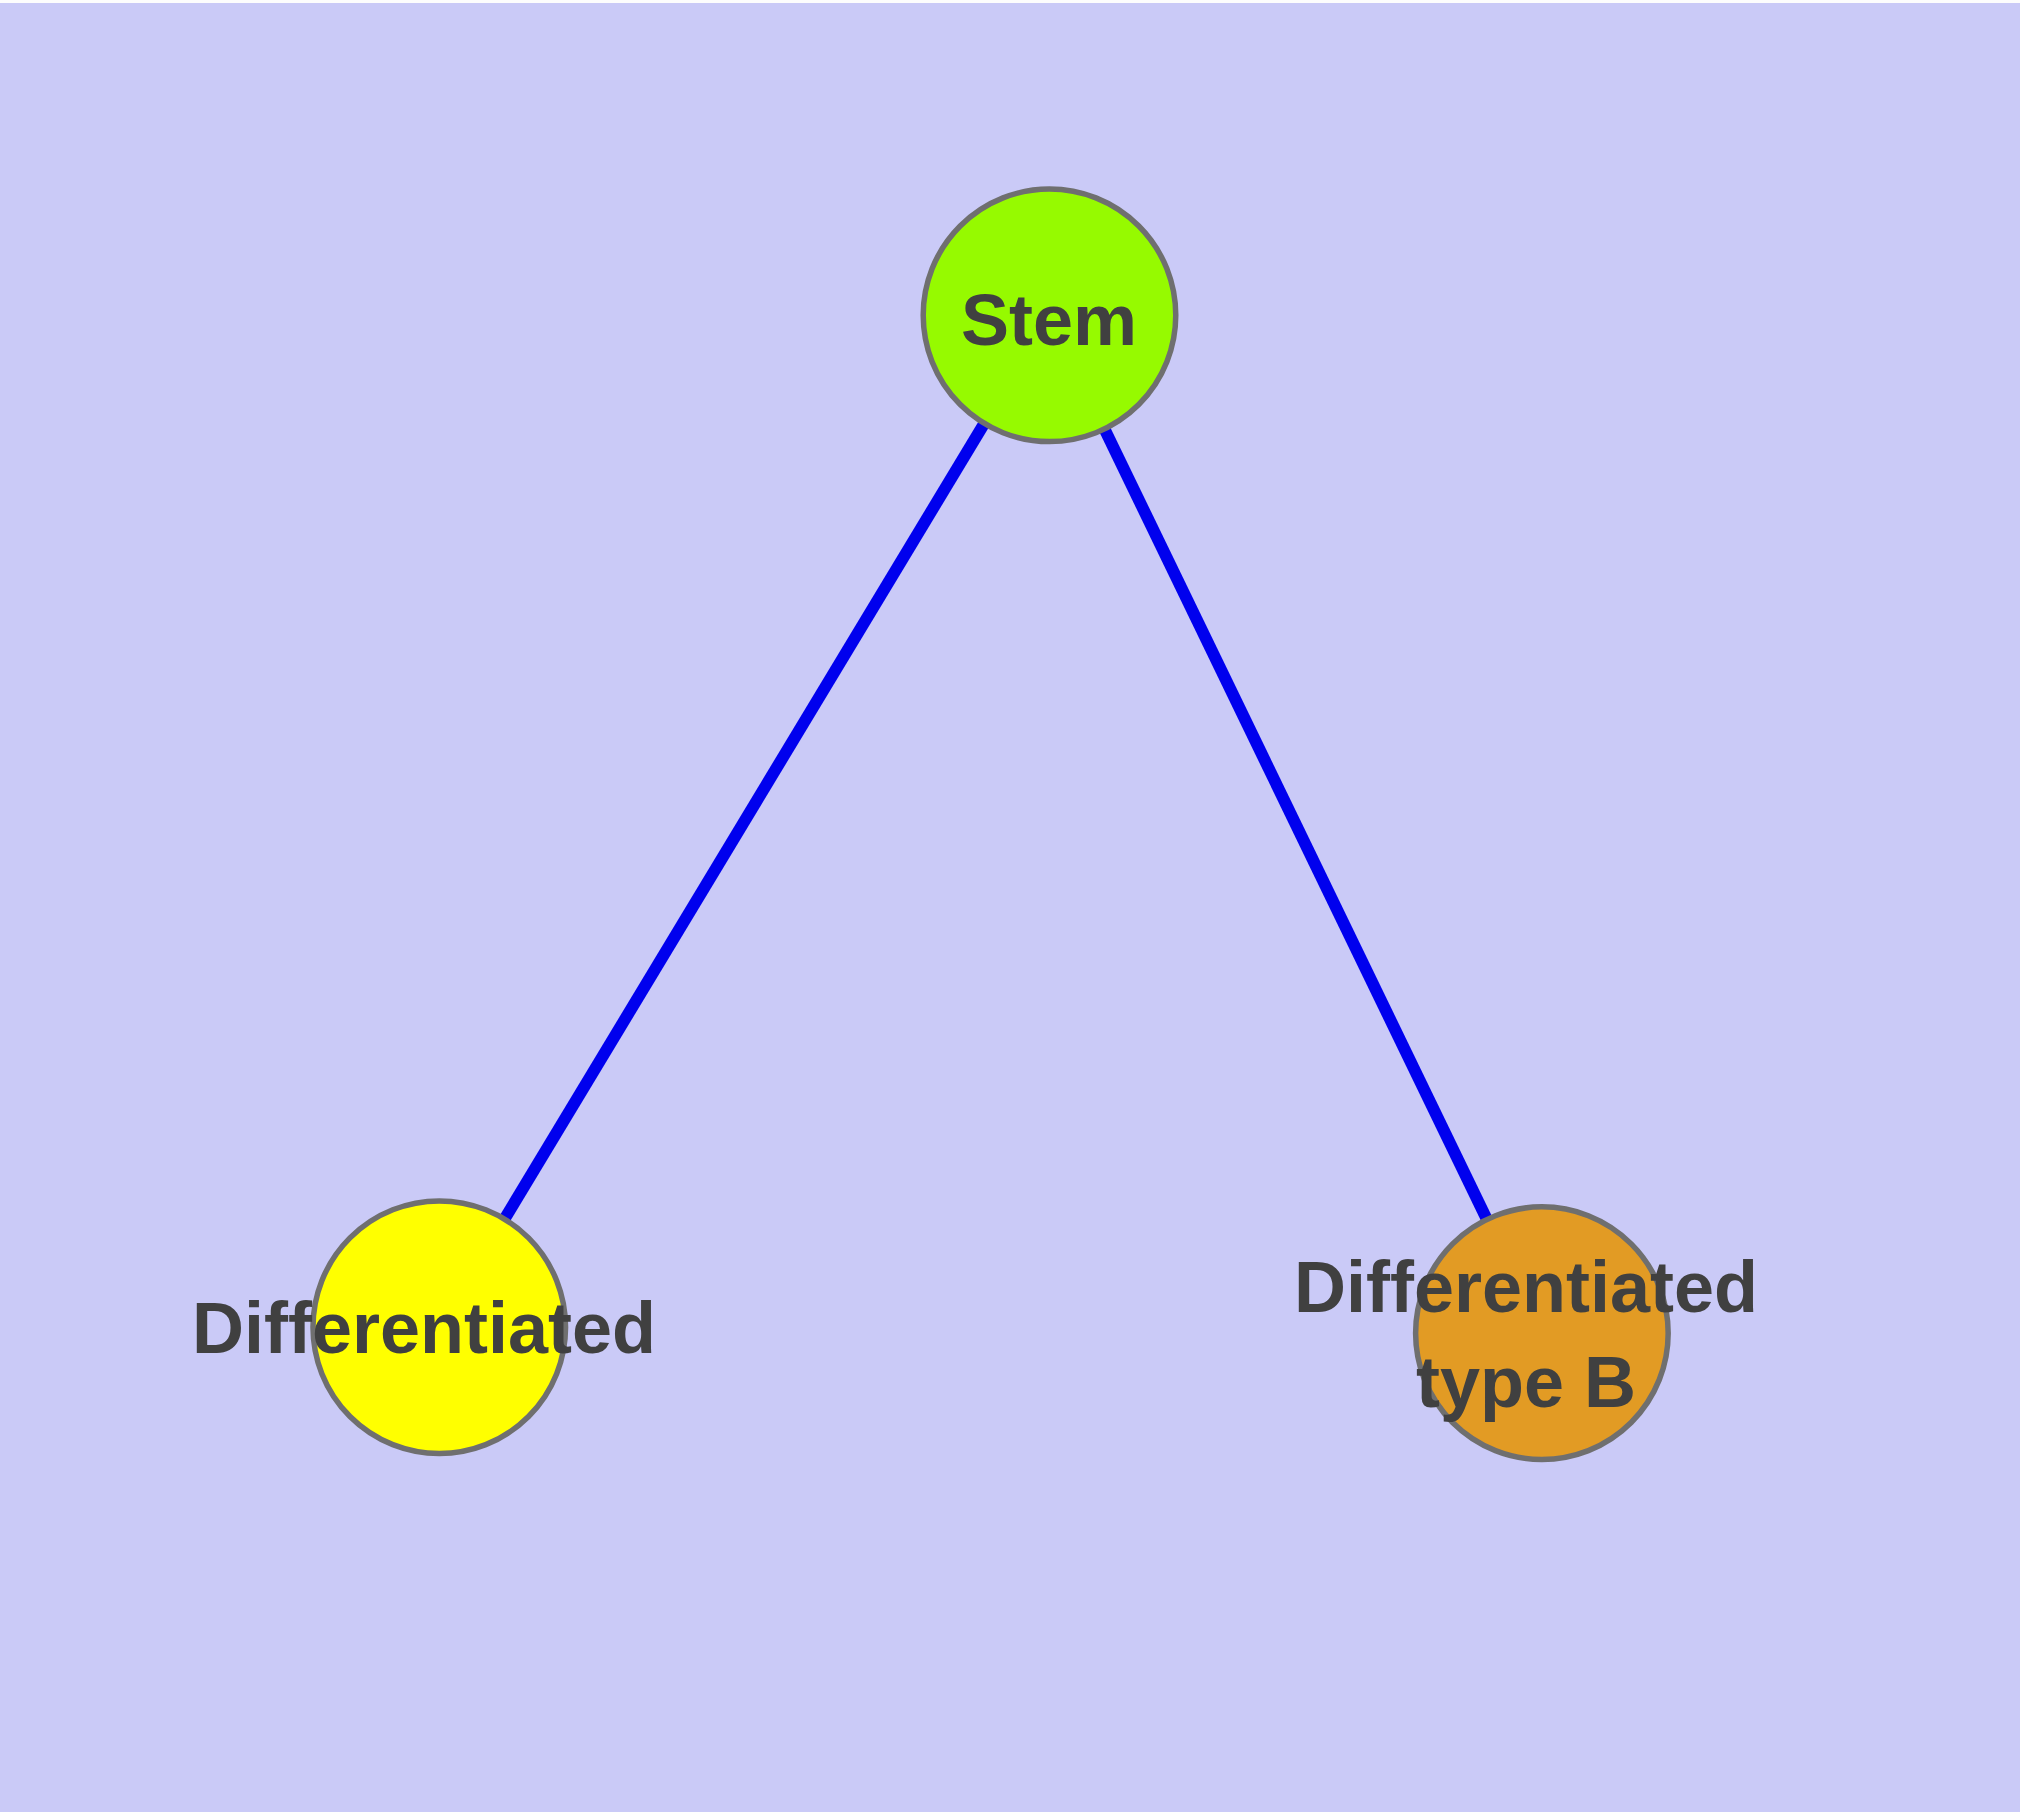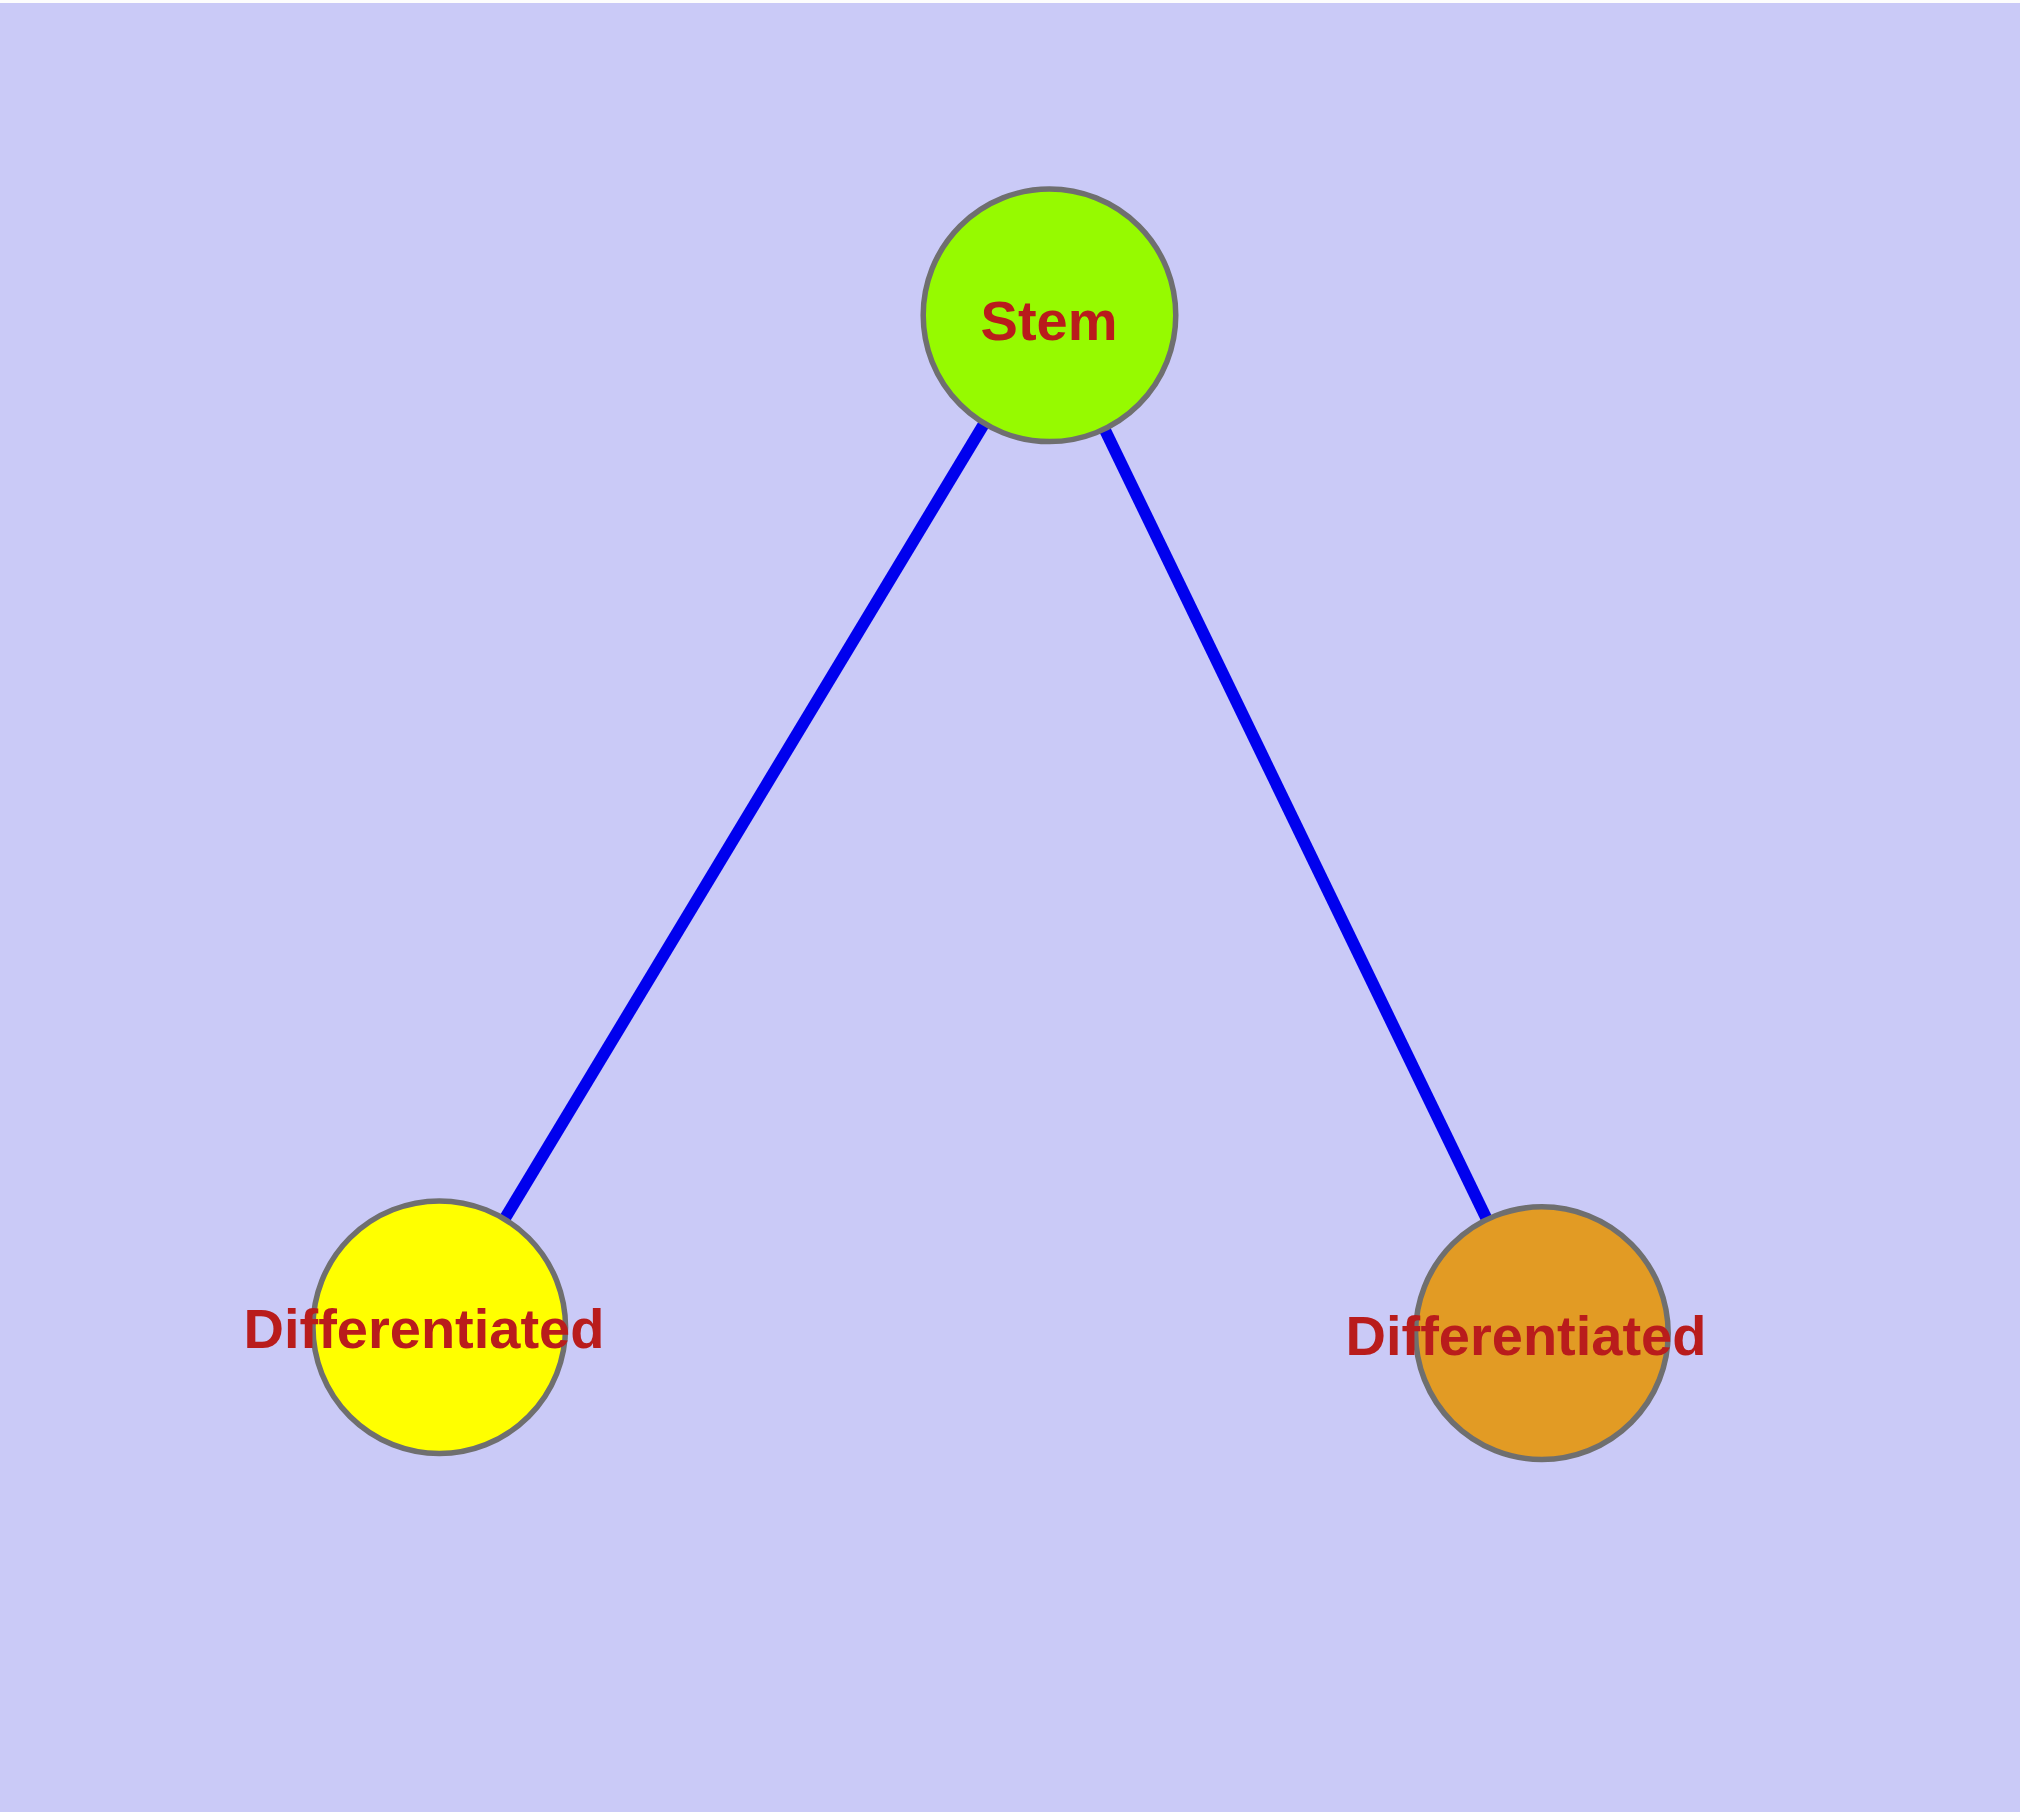--- a/index.html
+++ b/index.html
@@ -36,23 +36,23 @@
   }
   .node-circle {
     stroke: #6F6F6F;
     stroke-width: 6.5;
   }
   .node-label {
     position: absolute;
     transform: translate(-50%, -50%);
     text-align: center;
     white-space: nowrap;
-    color: #b91c1c;
+    color: #404040;
     font-weight: bold;
-    font-size: 56px;
+    font-size: 72px;
     line-height: 95px;
     letter-spacing: 0px;
   }
   .label-line {
     display: block;
   }
 </style>
 </head>
 <body>
 
@@ -73,16 +73,17 @@
   <div class="node-label" style="left:1049px; top:320px;">
     <span class="label-line">Stem</span>
   </div>
 
   <div class="node-label" style="left:424px; top:1328px;">
     <span class="label-line">Differentiated</span>
   </div>
 
   <div class="node-label" style="left:1526px; top:1335px;">
     <span class="label-line">Differentiated</span>
+    <span class="label-line">type B</span>
   </div>
 
 </div>
 
 
 </body></html>

